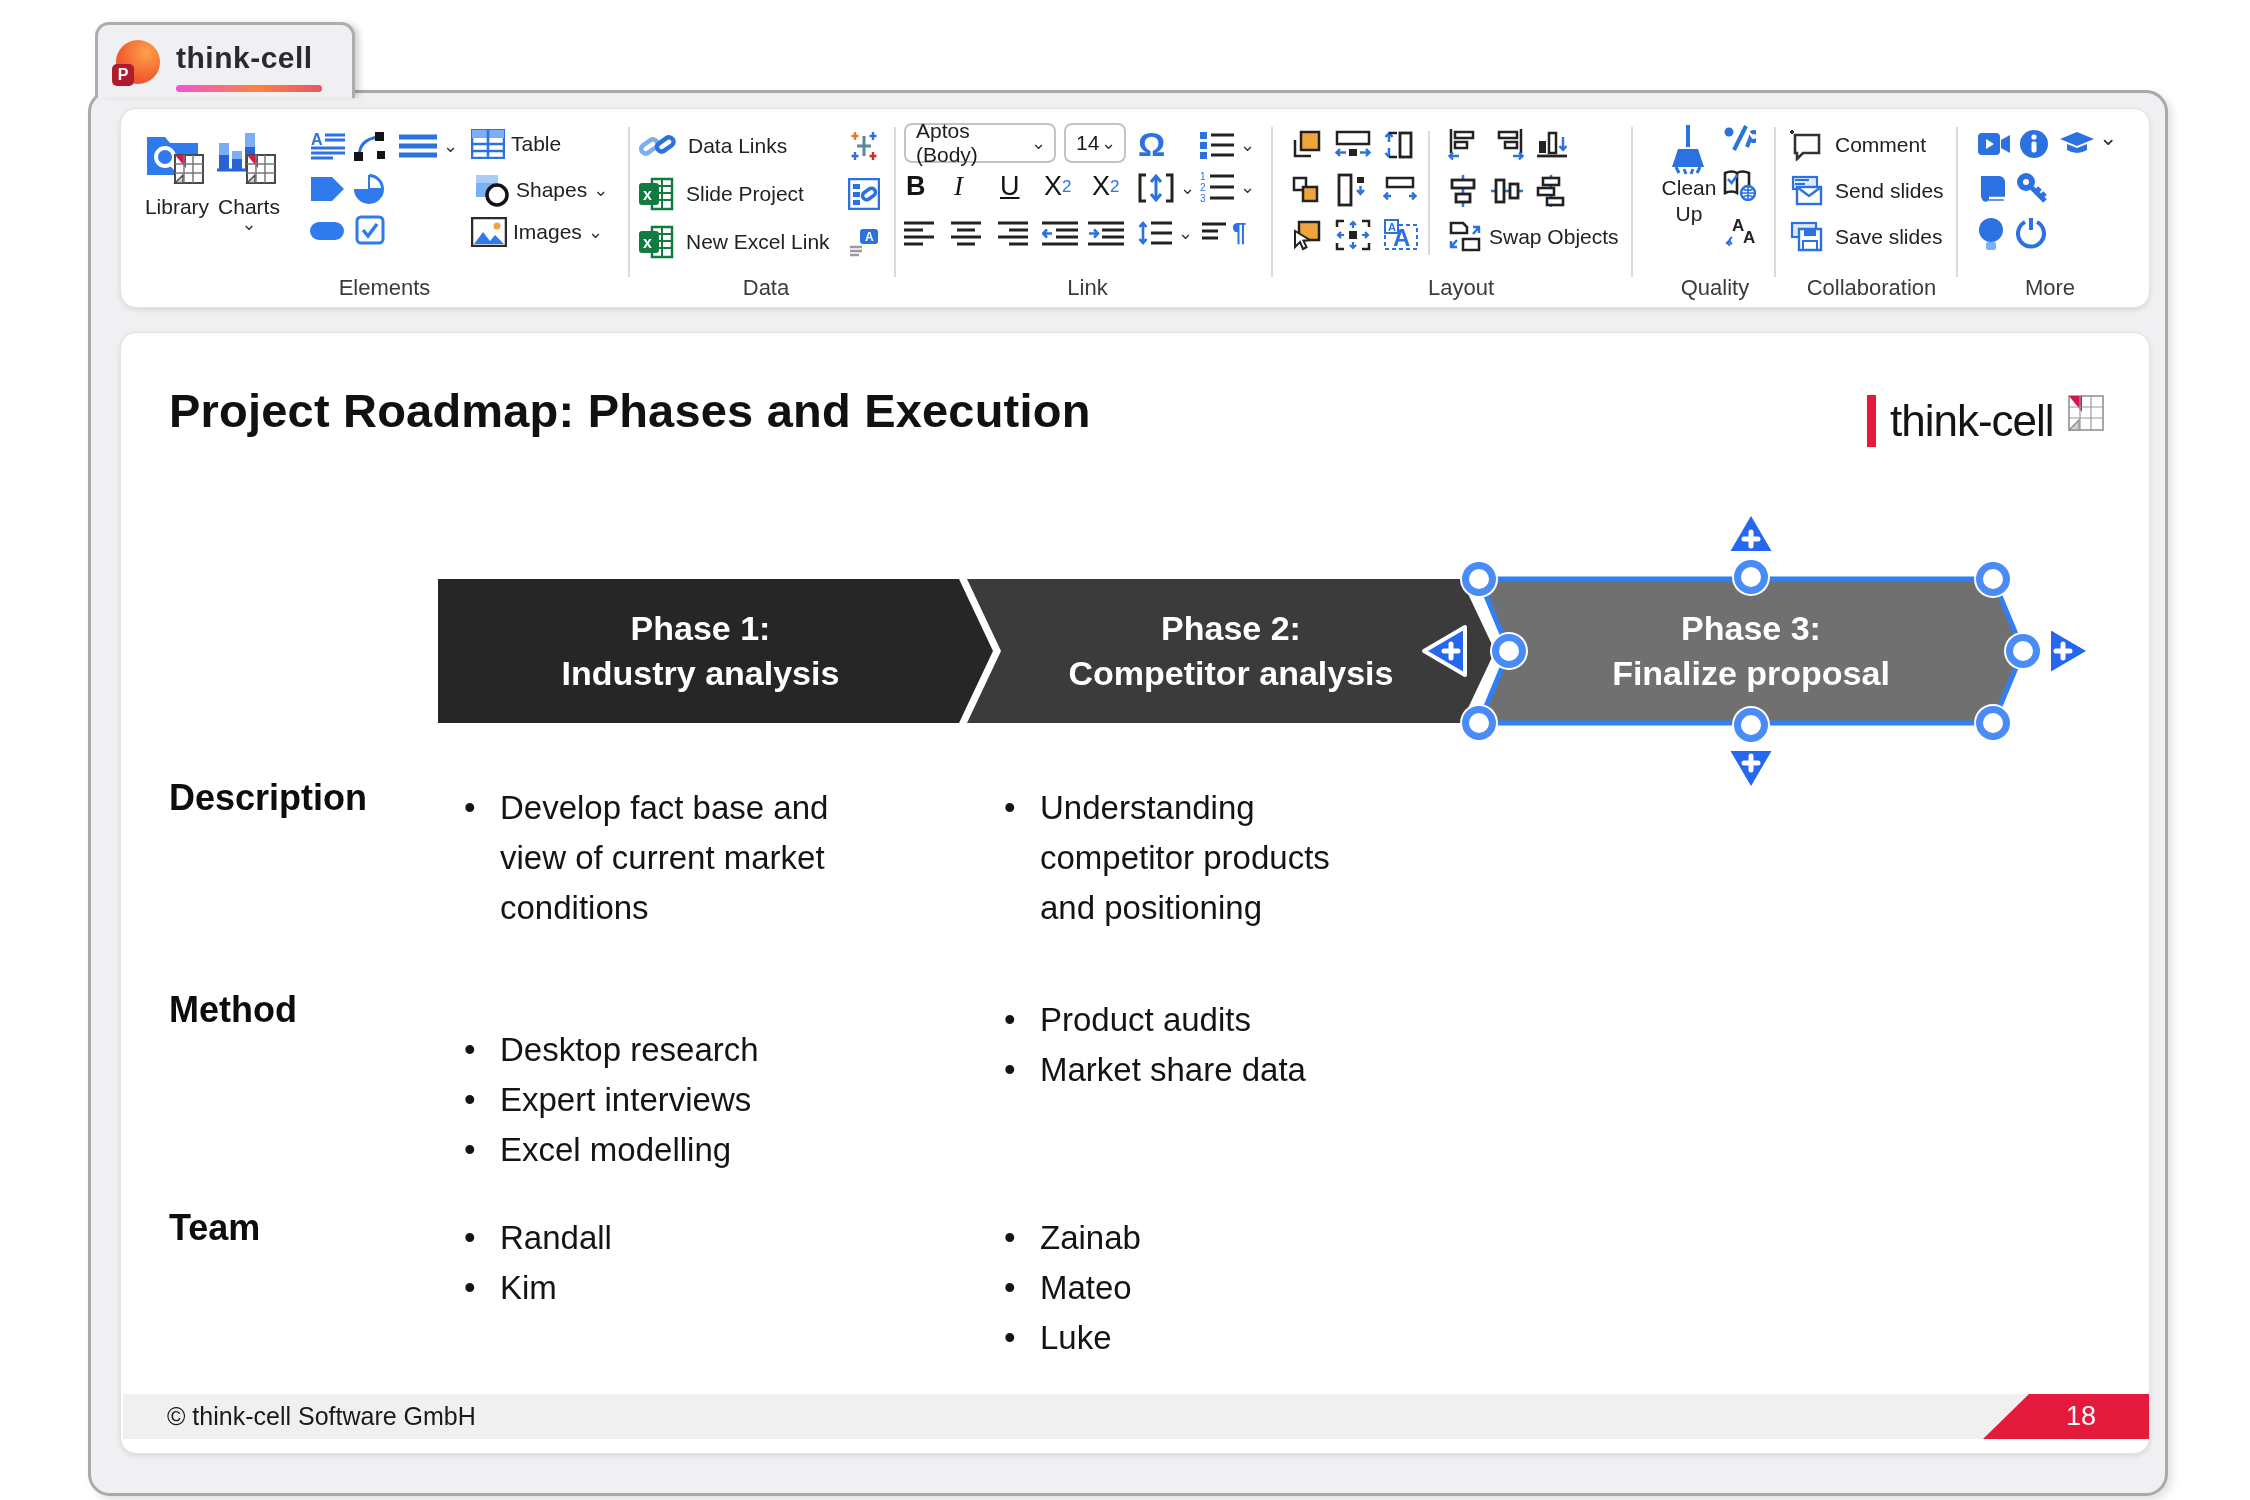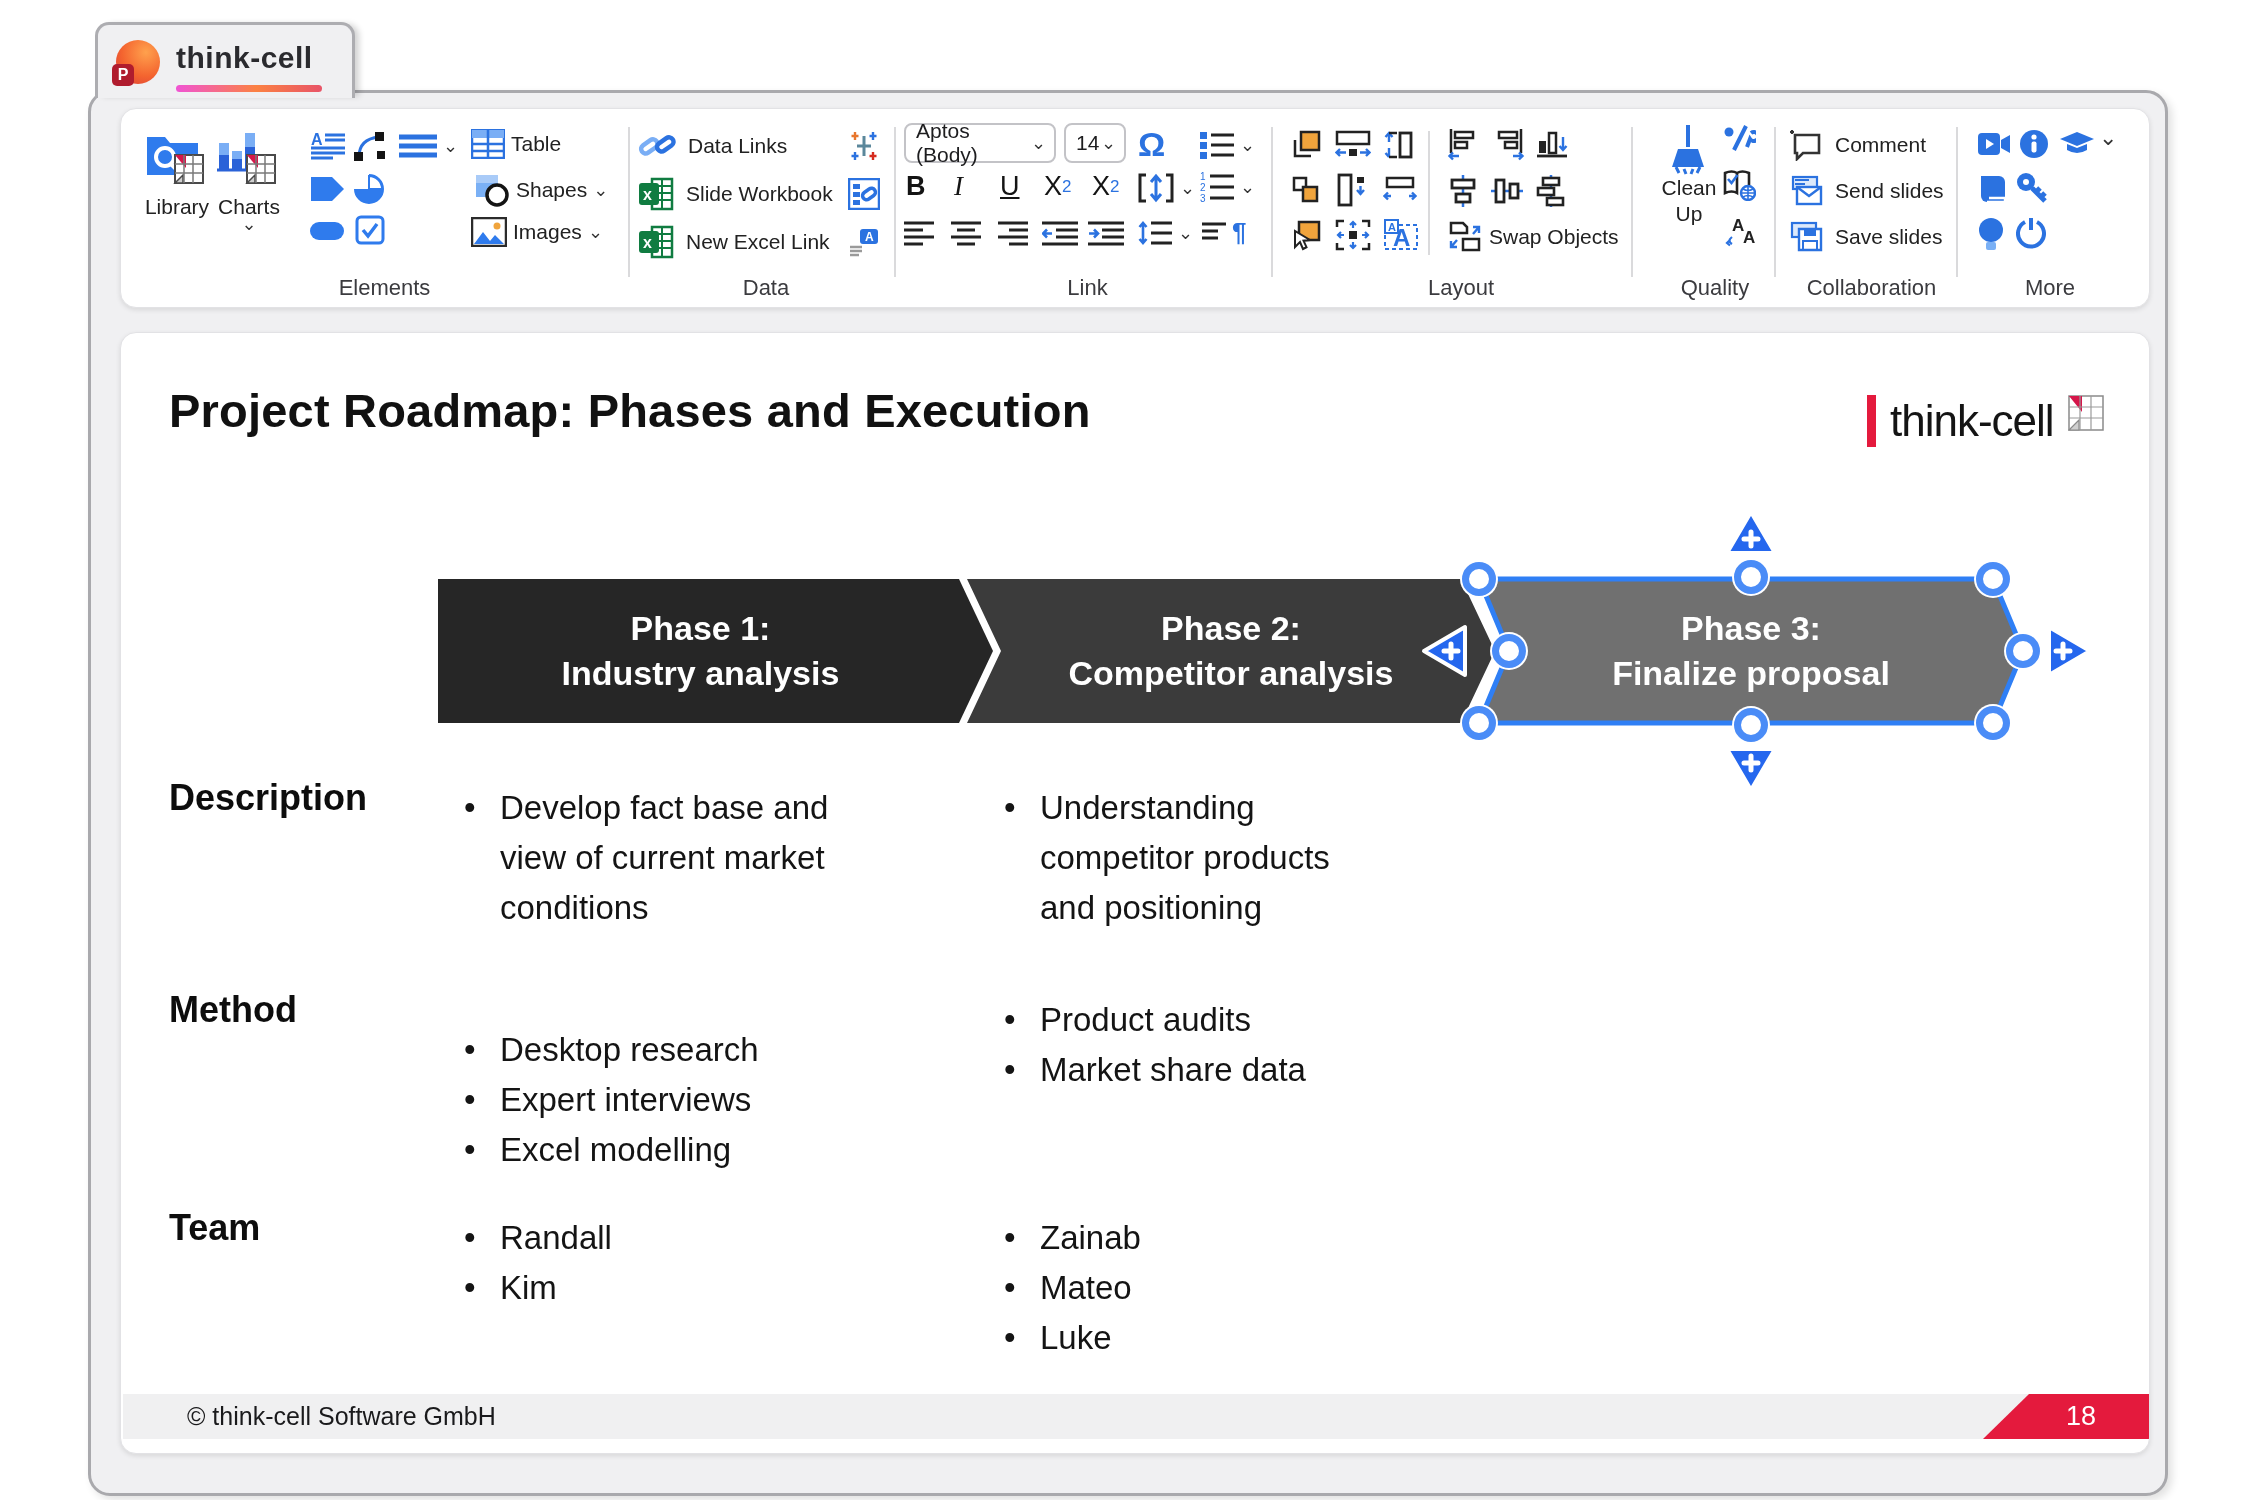--- a/index.html
+++ b/index.html
@@ -54,21 +54,21 @@
   .p3-text{position:absolute;left:30px;top:6px;width:496px;height:144px;display:flex;flex-direction:column;
            align-items:center;justify-content:center;color:#fff;font-size:34px;font-weight:bold;line-height:45px;}
   .handle{position:absolute;width:20px;height:20px;background:#fff;border:7px solid #4a8cf7;border-radius:50%;
           box-shadow:0 0 0 2px #fff;transform:translate(-50%,-50%);cursor:grab;}
   .ptri{position:absolute;transform:translate(-50%,-50%);cursor:pointer;}
   .row-label{position:absolute;left:48px;font-size:36px;font-weight:bold;color:#0d0d0d;}
   .blist{position:absolute;margin:0;padding:0;list-style:none;font-size:33px;color:#141414;}
   .blist li{padding-left:44px;position:relative;line-height:50px;}
   .blist li::before{content:"•";position:absolute;left:8px;}
   .footer-bar{position:absolute;left:2px;right:2px;top:1061px;height:45px;background:#f0f0f1;display:flex;align-items:center;}
-  .footer-text{font-size:25px;color:#1a1a1c;margin-left:64px;}
+  .footer-text{font-size:25px;color:#1a1a1c;margin-left:44px;}
   .page-tab{position:absolute;right:0;top:1061px;width:166px;height:45px;background:#e41a3d;color:#fff;
             font-size:27px;display:flex;align-items:center;justify-content:center;padding-left:30px;box-sizing:border-box;
             clip-path:polygon(46px 0,100% 0,100% 100%,0 100%);}
   svg{display:block;}
 </style>
 </head>
 <body>
 
 <div class="stage">
 
@@ -219,21 +219,21 @@
           </g>
         </svg>
       </div>
       <div class="drow" style="top:68px">
         <svg width="36" height="34" viewBox="0 0 36 34">
           <rect x="14" y="2" width="20" height="30" fill="#fff" stroke="#107c41" stroke-width="2.5"></rect>
           <path d="M14 9 h20 M14 16 h20 M14 23 h20 M24 2 v30" stroke="#107c41" stroke-width="2"></path>
           <rect x="1" y="6" width="20" height="22" rx="3" fill="#107c41"></rect>
           <text x="5" y="23" font-size="16" font-weight="bold" fill="#fff" font-family="Liberation Sans">x</text>
         </svg>
-        <span class="mini-label">Slide Workbook</span>
+        <span class="mini-label">Slide Project</span>
         <svg class="right-ic" width="32" height="32" viewBox="0 0 32 32">
           <rect x="1" y="1" width="30" height="30" fill="#fff" stroke="#2b72e0" stroke-width="2.5"></rect>
           <rect x="5" y="6" width="7" height="5" fill="#2b72e0"></rect>
             <rect x="5" y="14" width="7" height="5" fill="#2b72e0"></rect>
           <rect x="5" y="22" width="7" height="5" fill="#2b72e0"></rect>
           <rect x="14" y="12" width="14" height="8" rx="4" transform="rotate(-35 21 16)" fill="none" stroke="#2b72e0" stroke-width="3.5"></rect>
         </svg>
       </div>
       <div class="drow" style="top:116px">
         <svg width="36" height="34" viewBox="0 0 36 34">

